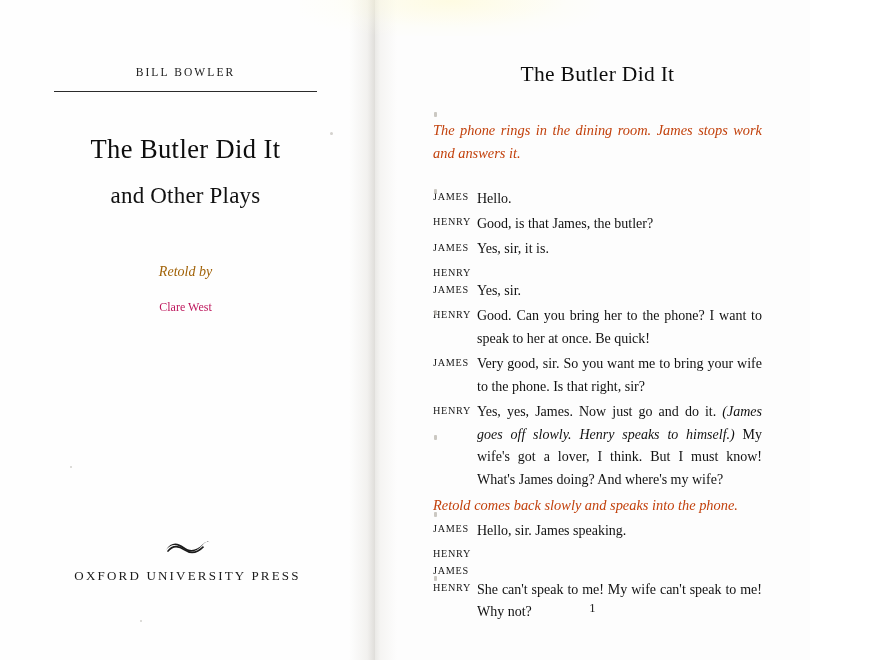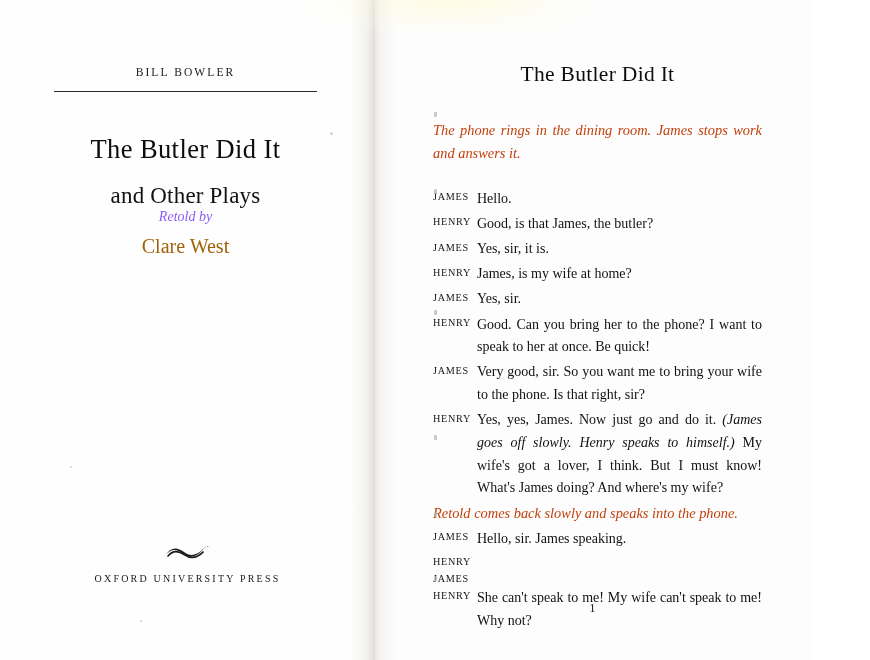--- a/index.html
+++ b/index.html
@@ -112,42 +112,43 @@
     letter-spacing: .4px;
     color: #0d0d0d;
   }
   .book-subtitle {
     margin-top: 17px;
     font-size: 23px;
     letter-spacing: .2px;
     color: #111;
   }
   .retold-by {
+    margin-top: 55px;
     font-size: 14px;
     font-style: italic;
-    color: #8b5cf6;
+    color: #a16207;
   }
   .retold-name {
-    margin-top: 10px;
-    font-size: 20px;
-    color: #a16207;
+    margin-top: 20px;
+    font-size: 12px;
+    color: #be185d;
   }
   .publisher-block {
     position: absolute;
     left: 0;
     right: 0;
     bottom: 76px;
     text-align: center;
   }
   .oup-mark {
     display: block;
     margin: 0 auto 13px auto;
   }
   .publisher-name {
-    font-size: 10px;
+    font-size: 13px;
     letter-spacing: 2.2px;
     font-variant: small-caps;
     text-transform: uppercase;
     color: #1a1a1a;
   }
 
   
   .play {
     position: absolute;
     left: 58px;
@@ -258,21 +259,20 @@
           <div class="speech">Good, is that James, the butler?</div>
         </div>
 
         <div class="line">
           <div class="speaker">JAMES</div>
           <div class="speech">Yes, sir, it is.</div>
         </div>
 
         <div class="line">
           <div class="speaker">HENRY</div>
-          <div class="speech">James, is my wife at home?</div>
         </div>
 
         <div class="line">
           <div class="speaker">JAMES</div>
           <div class="speech">Yes, sir.</div>
         </div>
 
         <div class="line">
           <div class="speaker">HENRY</div>
           <div class="speech">Good. Can you bring her to the phone? I want to speak to her at once. Be quick!</div>

